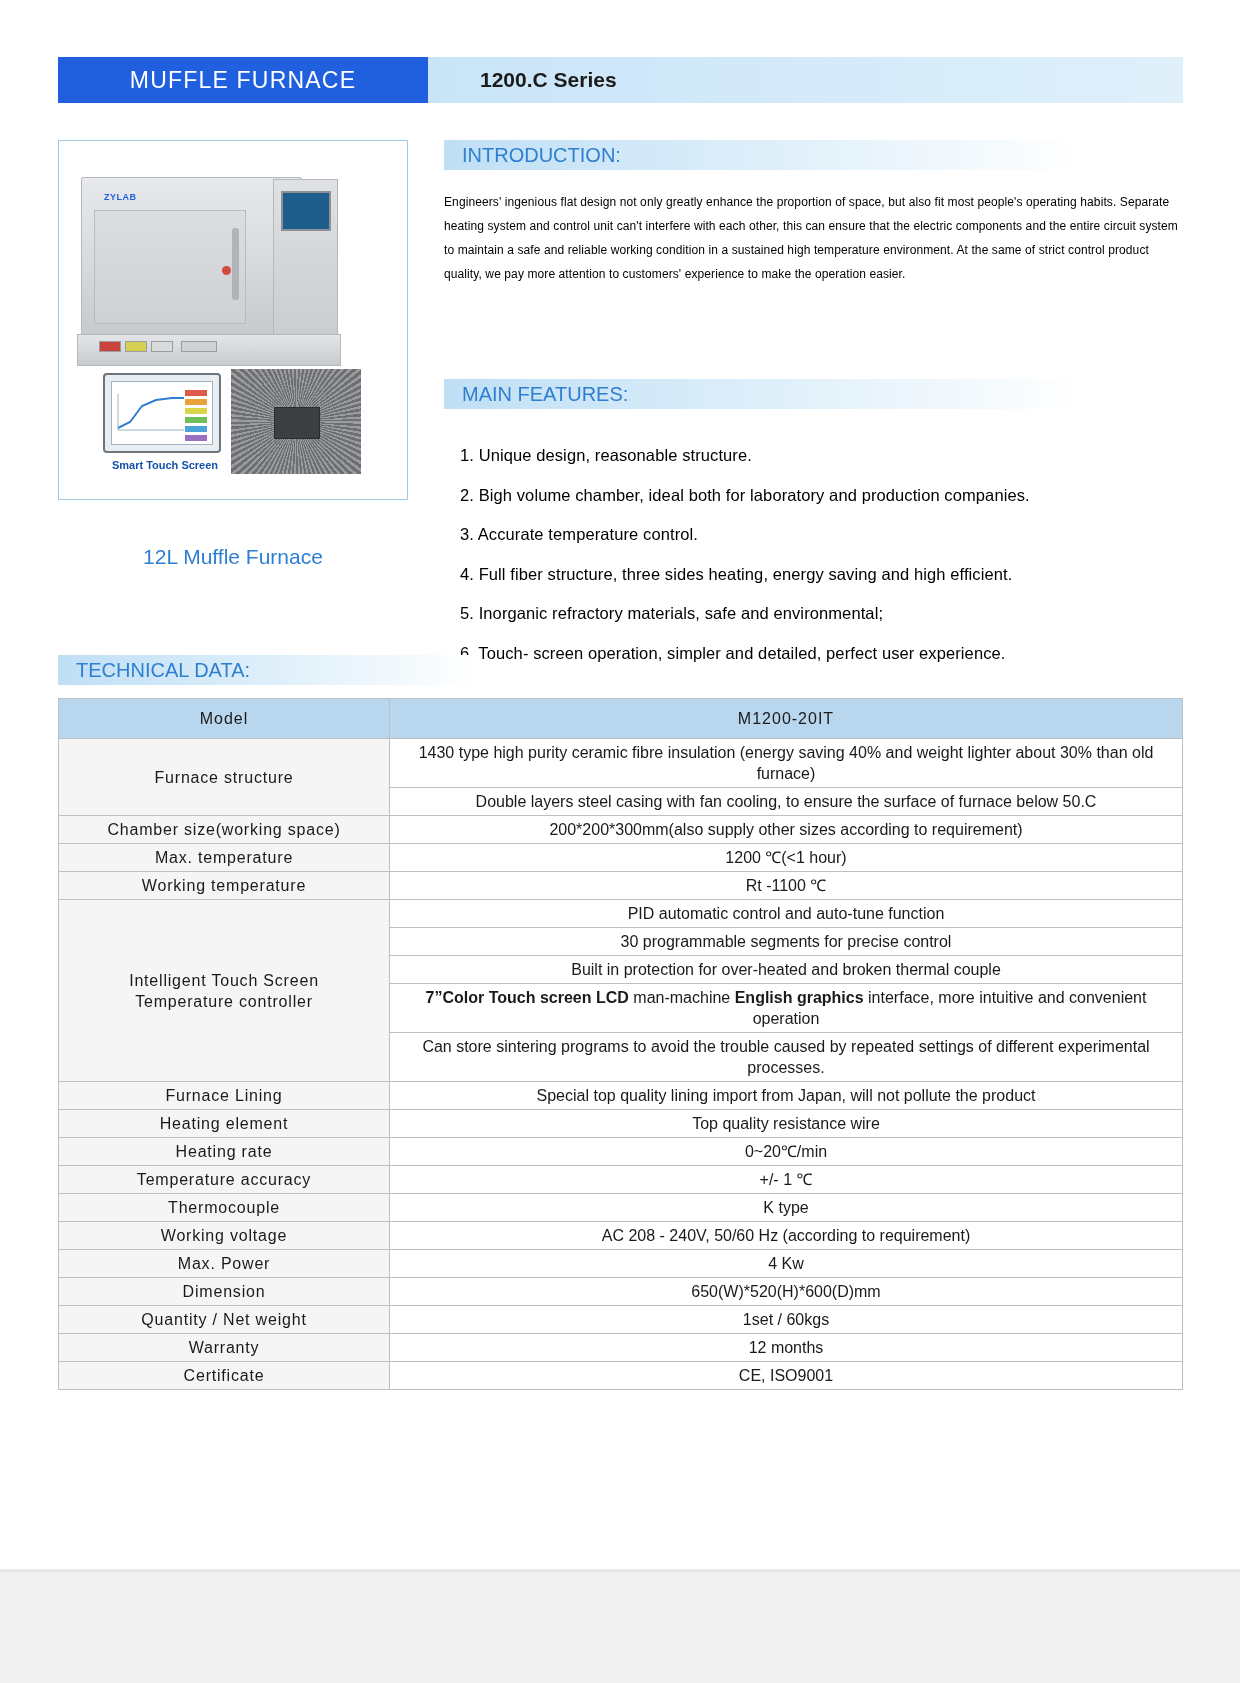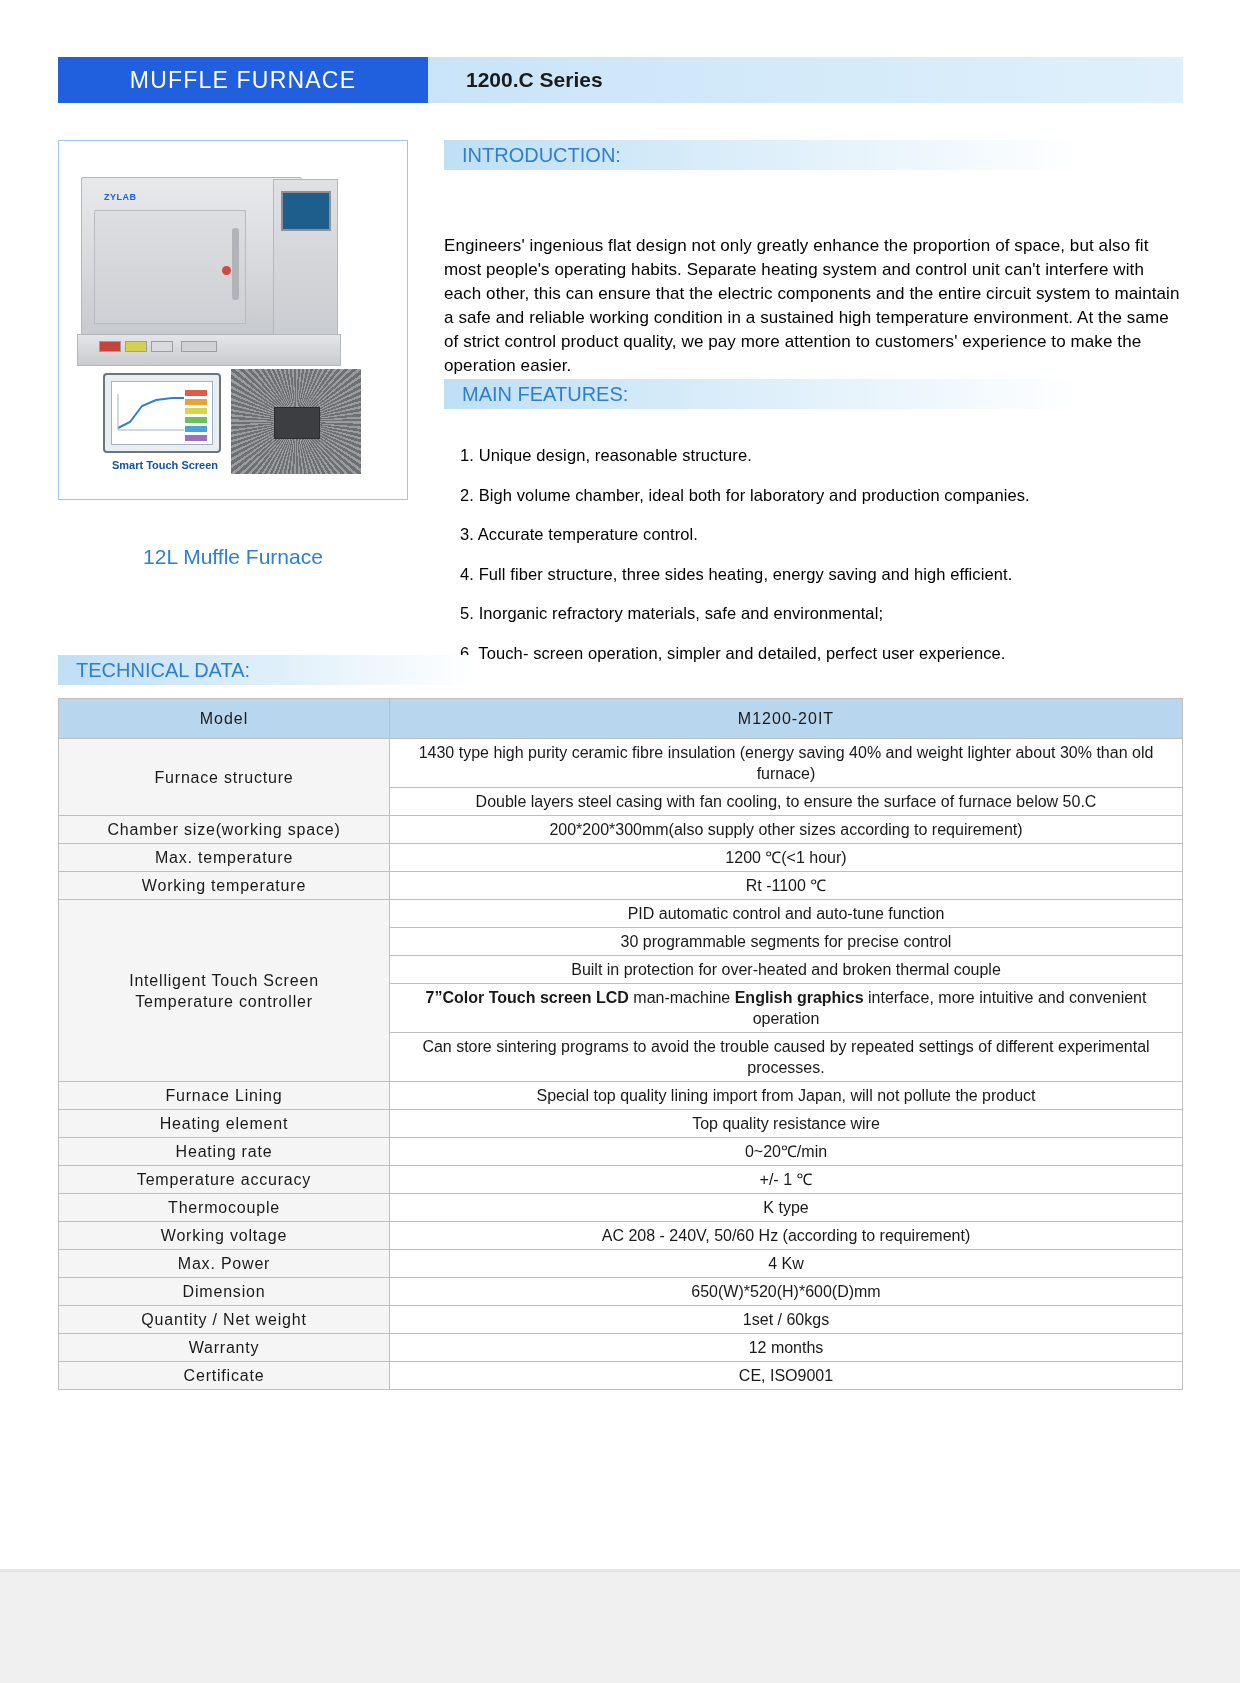--- a/index.html
+++ b/index.html
@@ -40,21 +40,21 @@
     align-items: center;
     justify-content: center;
     font-size: 23px;
     letter-spacing: 1.2px;
   }
   .header-right {
     flex: 1;
     background: linear-gradient(to right, #c9e4f8, #dff0fb);
     display: flex;
     align-items: center;
-    padding-left: 38px;
+    padding-left: 52px;
     font-size: 21px;
     color: #1b1b1b;
     font-weight: bold;
   }
 
   
   .product-panel {
     position: absolute;
     left: 58px;
     top: 140px;
@@ -231,25 +231,24 @@
   }
   #intro-bar { left: 444px; top: 140px; width: 640px; }
   #features-bar { left: 444px; top: 379px; width: 640px; }
   #tech-bar { left: 58px; top: 655px; width: 420px; }
 
   .intro-text {
     position: absolute;
     left: 444px;
     top: 190px;
     width: 740px;
-    font-size: 17px;
+    font-size: 12px;
     line-height: 24px;
     color: #000;
     letter-spacing: 0.1px;
-    margin-top: 44px;
   }
   .features-text {
     position: absolute;
     left: 444px;
     top: 428px;
     width: 740px;
     font-size: 16.5px;
     line-height: 23.5px;
     color: #000;
     letter-spacing: 0.1px;

